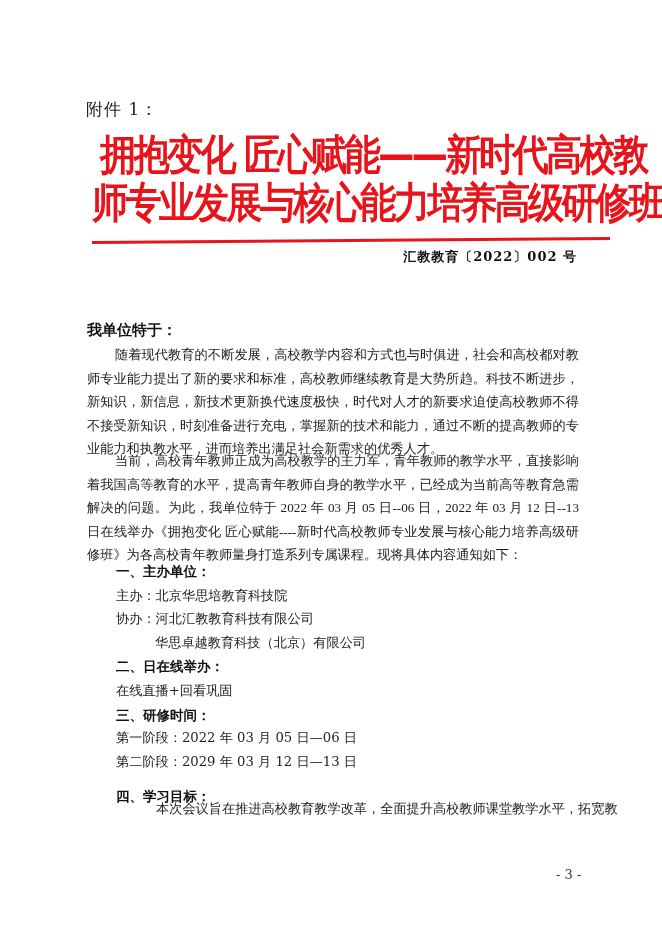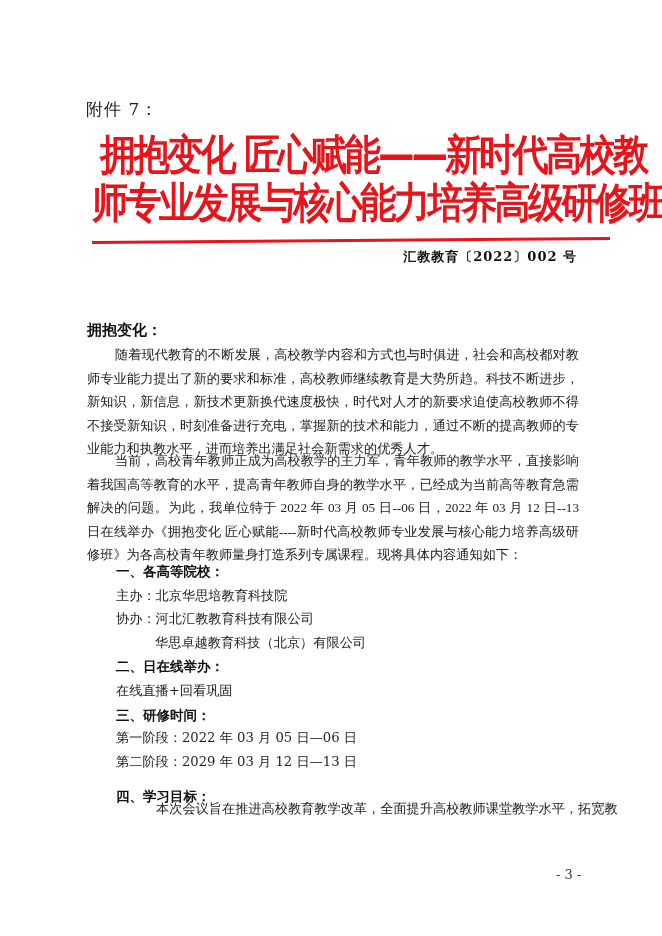--- a/index.html
+++ b/index.html
@@ -25,34 +25,34 @@
     .p2 { top: 449px; }
     .line { position: absolute; font-size: 13.2px; color: #222; white-space: nowrap; }
     .h { position: absolute; left: 116px; font-family: "DejaVu Sans", "Liberation Sans", sans-serif;
          font-weight: bold; font-size: 13.5px; color: #111; }
     .pageno { position: absolute; left: 556px; top: 867px; font-size: 13px; color: #333; }
   </style>
 </head>
 <body>
 
 <div class="page">
-  <div class="attach">附件 7：</div>
+  <div class="attach">附件 1：</div>
 
   <div class="title l1">拥抱变化 匠心赋能——新时代高校教</div>
   <div class="title l2">师专业发展与核心能力培养高级研修班</div>
   <div class="redline"></div>
 
   <div class="docno">汇教教育〔2022〕002 号</div>
 
-  <div class="salute">拥抱变化：</div>
+  <div class="salute">我单位特于：</div>
 
   <div class="para p1"><span class="ind"></span><span>随着现代教育的不断发展，高校教学内容和方式也与时俱进，社会和高校都对教师专业能力提出了新的要求和标准，高校教师继续教育是大势所趋。科技不断进步，新知识，新信息，新技术更新换代速度极快，时代对人才的新要求迫使高校教师不得不接受新知识，时刻准备进行充电，掌握新的技术和能力，通过不断的提高教师的专业能力和执教水平，进而培养出满足社会新需求的优秀人才。</span></div>
   <div class="para p2"><span class="ind"></span><span>当前，高校青年教师正成为高校教学的主力军，青年教师的教学水平，直接影响着我国高等教育的水平，提高青年教师自身的教学水平，已经成为当前高等教育急需解决的问题。为此，我单位特于 2022 年 03 月 05 日--06 日，2022 年 03 月 12 日--13 日在线举办《拥抱变化 匠心赋能----新时代高校教师专业发展与核心能力培养高级研修班》为各高校青年教师量身打造系列专属课程。现将具体内容通知如下：</span></div>
 
-  <div class="h" style="top:563px;">一、各高等院校：</div>
+  <div class="h" style="top:563px;">一、主办单位：</div>
   <div class="line" style="left:116px; top:587px;">主办：北京华思培教育科技院</div>
   <div class="line" style="left:155px; top:634px;">华思卓越教育科技（北京）有限公司</div>
   <div class="line" style="left:116px; top:610px;">协办：河北汇教教育科技有限公司</div>
 
   <div class="h" style="top:658px;">二、日在线举办：</div>
   <div class="line" style="left:116px; top:682px;">在线直播+回看巩固</div>
 
   <div class="h" style="top:707px;">三、研修时间：</div>
   <div class="line" style="left:116px; top:729px;">第一阶段：2022 年 03 月 05 日—06 日</div>
   <div class="line" style="left:116px; top:753px;">第二阶段：2029 年 03 月 12 日—13 日</div>

